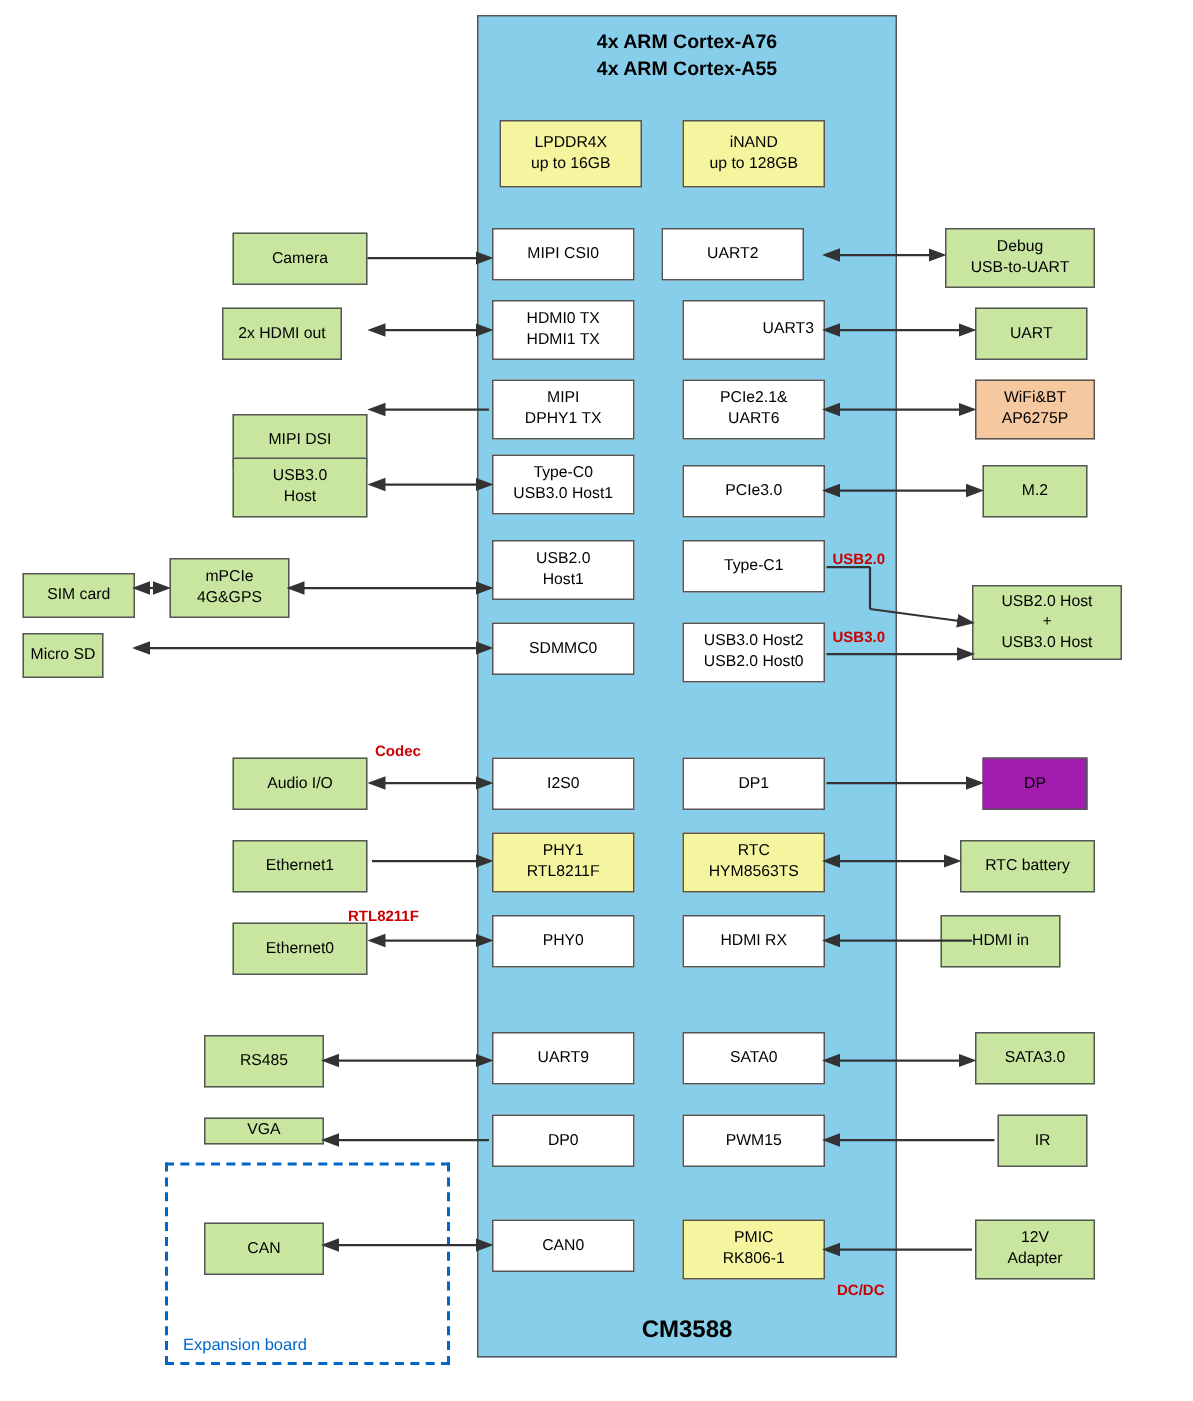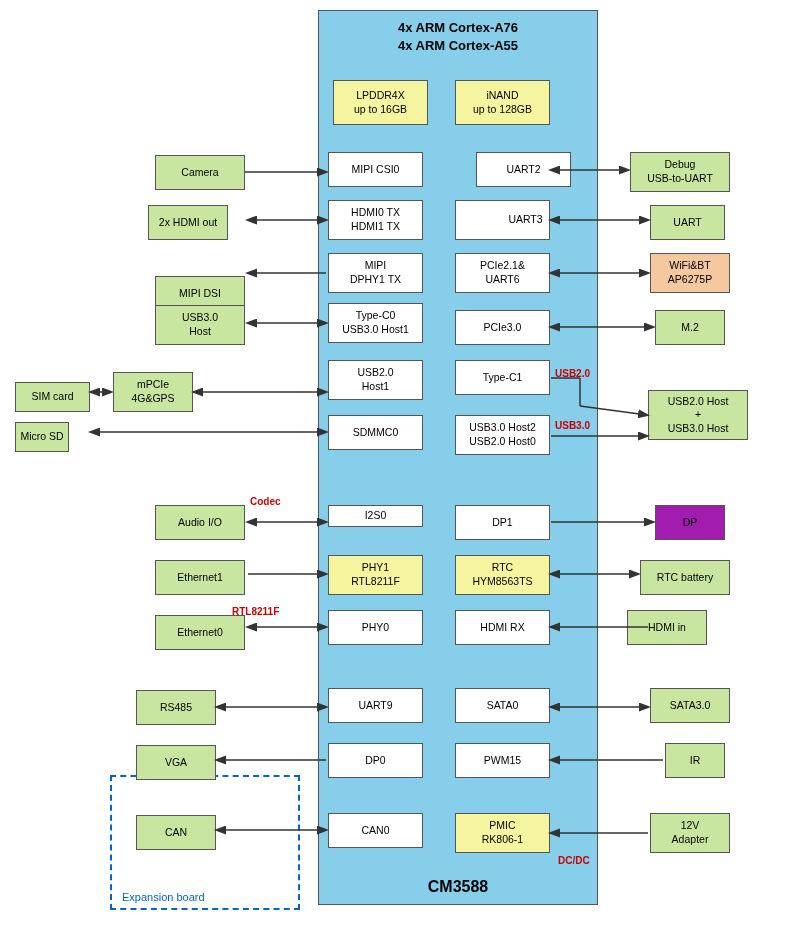--- a/index.html
+++ b/index.html
@@ -194,35 +194,35 @@
       <div class="box" style="left: 148px; top: 205px; width: 80px; height: 35px; background: rgb(200, 230, 160); font-size: 10.5px;">2x HDMI out</div>
       <div class="box" style="left: 155px; top: 255px; width: 90px; height: 35px; background: rgb(200, 230, 160); font-size: 10.5px; margin-top: 21px;">MIPI DSI</div>
       <div class="box" style="left: 155px; top: 305px; width: 90px; height: 40px; background: rgb(200, 230, 160); font-size: 10.5px;">USB3.0<br>Host</div>
       <div class="box" style="left: 15px; top: 382px; width: 75px; height: 30px; background: rgb(200, 230, 160); font-size: 10.5px;">SIM card</div>
       <div class="box" style="left: 113px; top: 372px; width: 80px; height: 40px; background: rgb(200, 230, 160); font-size: 10.5px;">mPCIe<br>4G&amp;GPS</div>
       <div class="box" style="left: 15px; top: 422px; width: 54px; height: 30px; background: rgb(200, 230, 160); font-size: 10.5px;">Micro SD</div>
       <div class="box" style="left: 155px; top: 505px; width: 90px; height: 35px; background: rgb(200, 230, 160); font-size: 10.5px;">Audio I/O</div>
       <div class="box" style="left: 155px; top: 560px; width: 90px; height: 35px; background: rgb(200, 230, 160); font-size: 10.5px;">Ethernet1</div>
       <div class="box" style="left: 155px; top: 615px; width: 90px; height: 35px; background: rgb(200, 230, 160); font-size: 10.5px;">Ethernet0</div>
       <div class="box" style="left: 136px; top: 690px; width: 80px; height: 35px; background: rgb(200, 230, 160); font-size: 10.5px;">RS485</div>
-      <div class="box" style="left: 136px; top: 745px; width: 80px; height: 35px; background: rgb(200, 230, 160); font-size: 10.5px;">VGA</div>
+      <div class="box" style="left: 136px; top: 745px; width: 80px; height: 18px; background: rgb(200, 230, 160); font-size: 10.5px;">VGA</div>
       <div class="box" style="left: 136px; top: 815px; width: 80px; height: 35px; background: rgb(200, 230, 160); font-size: 10.5px;">CAN</div>
       <div class="box" style="left: 328px; top: 152px; width: 95px; height: 35px; background: rgb(255, 255, 255); font-size: 10.5px;">MIPI CSI0</div>
       <div class="box" style="left: 328px; top: 200px; width: 95px; height: 40px; background: rgb(255, 255, 255); font-size: 10.5px;">HDMI0 TX<br>HDMI1 TX</div>
       <div class="box" style="left: 328px; top: 253px; width: 95px; height: 40px; background: rgb(255, 255, 255); font-size: 10.5px;">MIPI<br>DPHY1 TX</div>
       <div class="box" style="left: 328px; top: 303px; width: 95px; height: 40px; background: rgb(255, 255, 255); font-size: 10.5px;">Type-C0<br>USB3.0 Host1</div>
       <div class="box" style="left: 328px; top: 360px; width: 95px; height: 40px; background: rgb(255, 255, 255); font-size: 10.5px;">USB2.0<br>Host1</div>
       <div class="box" style="left: 328px; top: 415px; width: 95px; height: 35px; background: rgb(255, 255, 255); font-size: 10.5px;">SDMMC0</div>
-      <div class="box" style="left: 328px; top: 505px; width: 95px; height: 22px; background: rgb(255, 255, 255); font-size: 10.5px;">I2S0</div>
+      <div class="box" style="left: 328px; top: 505px; width: 95px; height: 35px; background: rgb(255, 255, 255); font-size: 10.5px;">I2S0</div>
       <div class="box" style="left: 328px; top: 555px; width: 95px; height: 40px; background: rgb(245, 245, 160); font-size: 10.5px;">PHY1<br>RTL8211F</div>
       <div class="box" style="left: 328px; top: 610px; width: 95px; height: 35px; background: rgb(255, 255, 255); font-size: 10.5px;">PHY0</div>
       <div class="box" style="left: 328px; top: 688px; width: 95px; height: 35px; background: rgb(255, 255, 255); font-size: 10.5px;">UART9</div>
       <div class="box" style="left: 328px; top: 743px; width: 95px; height: 35px; background: rgb(255, 255, 255); font-size: 10.5px;">DP0</div>
       <div class="box" style="left: 328px; top: 813px; width: 95px; height: 35px; background: rgb(255, 255, 255); font-size: 10.5px;">CAN0</div>
-      <div class="box" style="left: 476px; top: 152px; width: 95px; height: 35px; background: rgb(255, 255, 255); font-size: 10.5px; text-align: right;">UART2</div>
+      <div class="box" style="left: 441px; top: 152px; width: 95px; height: 35px; background: rgb(255, 255, 255); font-size: 10.5px; text-align: right;">UART2</div>
       <div class="box" style="left: 455px; top: 200px; width: 95px; height: 40px; background: rgb(255, 255, 255); font-size: 10.5px; padding-left: 48px;">UART3</div>
       <div class="box" style="left: 455px; top: 253px; width: 95px; height: 40px; background: rgb(255, 255, 255); font-size: 10.5px;">PCIe2.1&amp;<br>UART6</div>
       <div class="box" style="left: 455px; top: 310px; width: 95px; height: 35px; background: rgb(255, 255, 255); font-size: 10.5px;">PCIe3.0</div>
       <div class="box" style="left: 455px; top: 360px; width: 95px; height: 35px; background: rgb(255, 255, 255); font-size: 10.5px;">Type-C1</div>
       <div class="box" style="left: 455px; top: 415px; width: 95px; height: 40px; background: rgb(255, 255, 255); font-size: 10.5px;">USB3.0 Host2<br>USB2.0 Host0</div>
       <div class="box" style="left: 455px; top: 505px; width: 95px; height: 35px; background: rgb(255, 255, 255); font-size: 10.5px;">DP1</div>
       <div class="box" style="left: 455px; top: 555px; width: 95px; height: 40px; background: rgb(245, 245, 160); font-size: 10.5px;">RTC<br>HYM8563TS</div>
       <div class="box" style="left: 455px; top: 610px; width: 95px; height: 35px; background: rgb(255, 255, 255); font-size: 10.5px;">HDMI RX</div>
       <div class="box" style="left: 455px; top: 688px; width: 95px; height: 35px; background: rgb(255, 255, 255); font-size: 10.5px;">SATA0</div>
       <div class="box" style="left: 455px; top: 743px; width: 95px; height: 35px; background: rgb(255, 255, 255); font-size: 10.5px;">PWM15</div>

